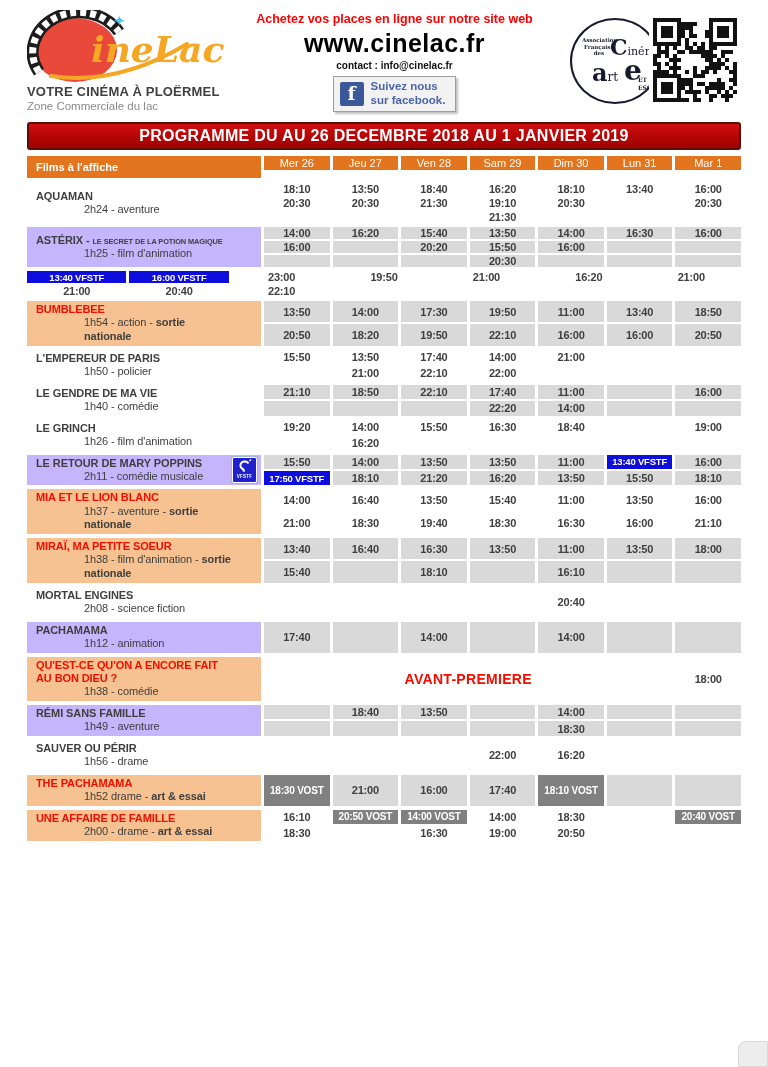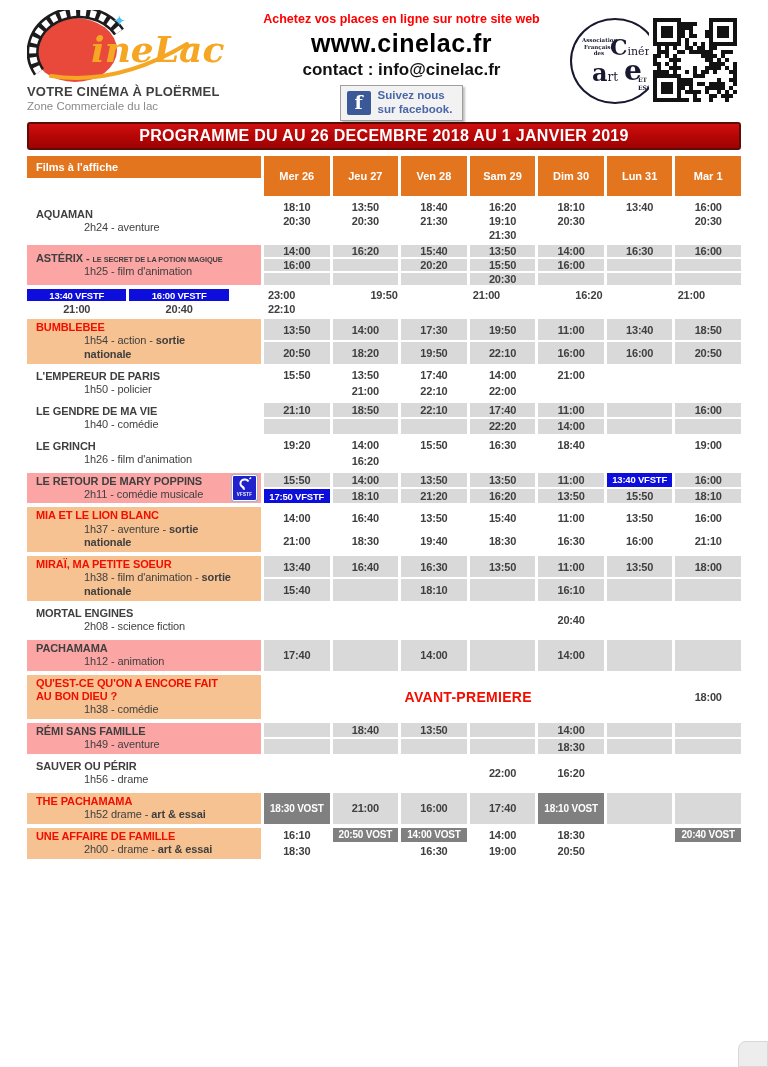--- a/index.html
+++ b/index.html
@@ -7,24 +7,24 @@
   body { font-family:"Liberation Sans", sans-serif; }
   .page { position:relative; width:768px; height:1067px; background:#fff; overflow:hidden; padding-top:10px; }
 
   
   .top-header { position:relative; height:110px; margin:0 27px; }
   .logo-block { position:absolute; left:0; top:0; width:215px; }
   .logo-art { position:relative; width:210px; height:72px; }
   .tagline1 { font-size:13px; font-weight:bold; color:#3F3F3F; letter-spacing:0.2px; margin-top:2px; }
   .tagline2 { font-size:11.5px; color:#8A8A8A; margin-top:1px; }
 
-  .center-block { position:absolute; left:207px; top:2px; width:335px; text-align:center; }
+  .center-block { position:absolute; left:200px; top:2px; width:335px; text-align:center; }
   .promo-text { color:#FF0000; font-weight:bold; font-size:12.5px; }
   .website-link { display:block; color:#000; font-weight:bold; font-size:25px; letter-spacing:0.5px; margin-top:3px; text-decoration:none; }
-  .contact-line { color:#111; font-weight:bold; font-size:17px; margin-top:2px; }
+  .contact-line { color:#111; font-weight:bold; font-size:10px; margin-top:2px; }
   .fb-button { display:inline-flex; align-items:center; gap:7px; margin-top:5px; padding:3px 10px 3px 6px;
                background:#F2F2F2; border:1px solid #9E9E9E; box-shadow:1.5px 1.5px 2px rgba(0,0,0,0.25); cursor:pointer; }
   .fb-icon { width:24px; height:24px; background:#3B5998; color:#fff; font-family:"DejaVu Serif", serif;
              font-weight:bold; font-size:19px; line-height:23px; text-align:center; border-radius:2px; }
   .fb-text { font-size:11.5px; font-weight:bold; color:#4A66A8; line-height:1.2; text-align:left; }
 
   .ae-circle { position:absolute; left:543px; top:8px; width:90px; height:86px; border:2px solid #181830;
                border-radius:50%; background:#fff; font-family:"DejaVu Serif", serif; color:#181830; }
   .ae-small { position:absolute; top:17px; left:10px; width:34px; font-size:5.5px; font-weight:bold; text-align:center; line-height:1.2; }
   .ae-cinemas { position:absolute; top:14px; left:38px; font-size:11px; }
@@ -40,28 +40,28 @@
   .banner { margin:2px 27px 6px 27px; height:28px; background:linear-gradient(180deg,#D01010 0%,#B40505 55%,#9E0303 100%);
             border:2px solid #5E0D06; border-radius:3px; display:flex; align-items:center; justify-content:center; }
   .banner span { color:#fff; font-weight:bold; font-size:16px; letter-spacing:0.3px; }
 
   
   .schedule { margin:0 27px; }
   .sched-header { display:flex; margin-bottom:5px; }
   .films-header { width:234px; margin-right:3px; background:#E2751D; color:#fff; font-size:11px; font-weight:bold;
                   height:22px; display:flex; align-items:center; padding-left:9px; }
   .day-grid { display:grid; grid-template-columns:repeat(7,1fr); column-gap:3px; flex:1; }
-  .day-cell { background:#E2751D; color:#fff; font-size:11px; font-weight:bold; height:40px;
+  .day-cell { background:#E2751D; color:#fff; font-size:11px; font-weight:normal; height:14px;
               display:flex; align-items:center; justify-content:center; }
 
   .film-block { display:flex; margin-bottom:4px; }
   .film-label { position:relative; width:234px; margin-right:3px; padding:2px 30px 2px 9px;
                 display:flex; flex-direction:column; justify-content:center; }
   .ls-white { background:transparent; }
-  .ls-gray  { background:#fca5a5; }
+  .ls-gray  { background:#c4b5fd; }
   .ls-peach { background:#F6C291; }
   .film-title { font-size:11px; font-weight:bold; color:#3F3F3F; line-height:1.2; letter-spacing:-0.1px; }
   .film-title.red { color:#F10E00; }
   .film-title .small { font-size:7.4px; }
   .film-desc { font-size:11px; color:#3F3F3F; line-height:1.25; letter-spacing:-0.1px;margin-left:48px; }
   .film-desc b { font-weight:bold; }
 
   .film-times { flex:1; display:flex; flex-direction:column; justify-content:center; }
   .sub-row { height:20px; margin-bottom:2px; }
   .sub-row:last-child { margin-bottom:0; }

